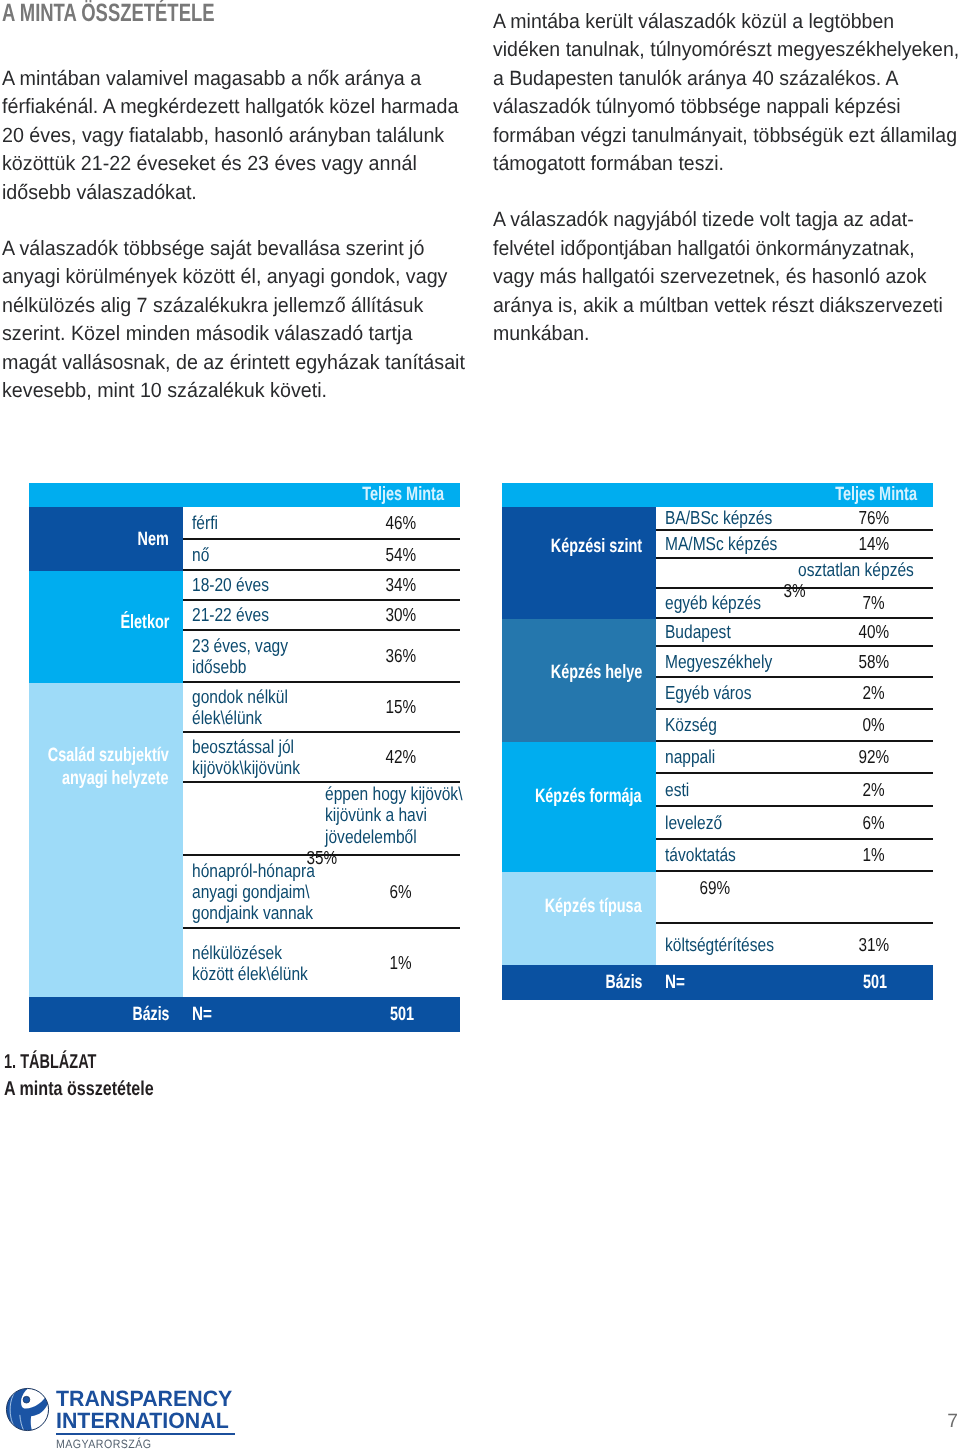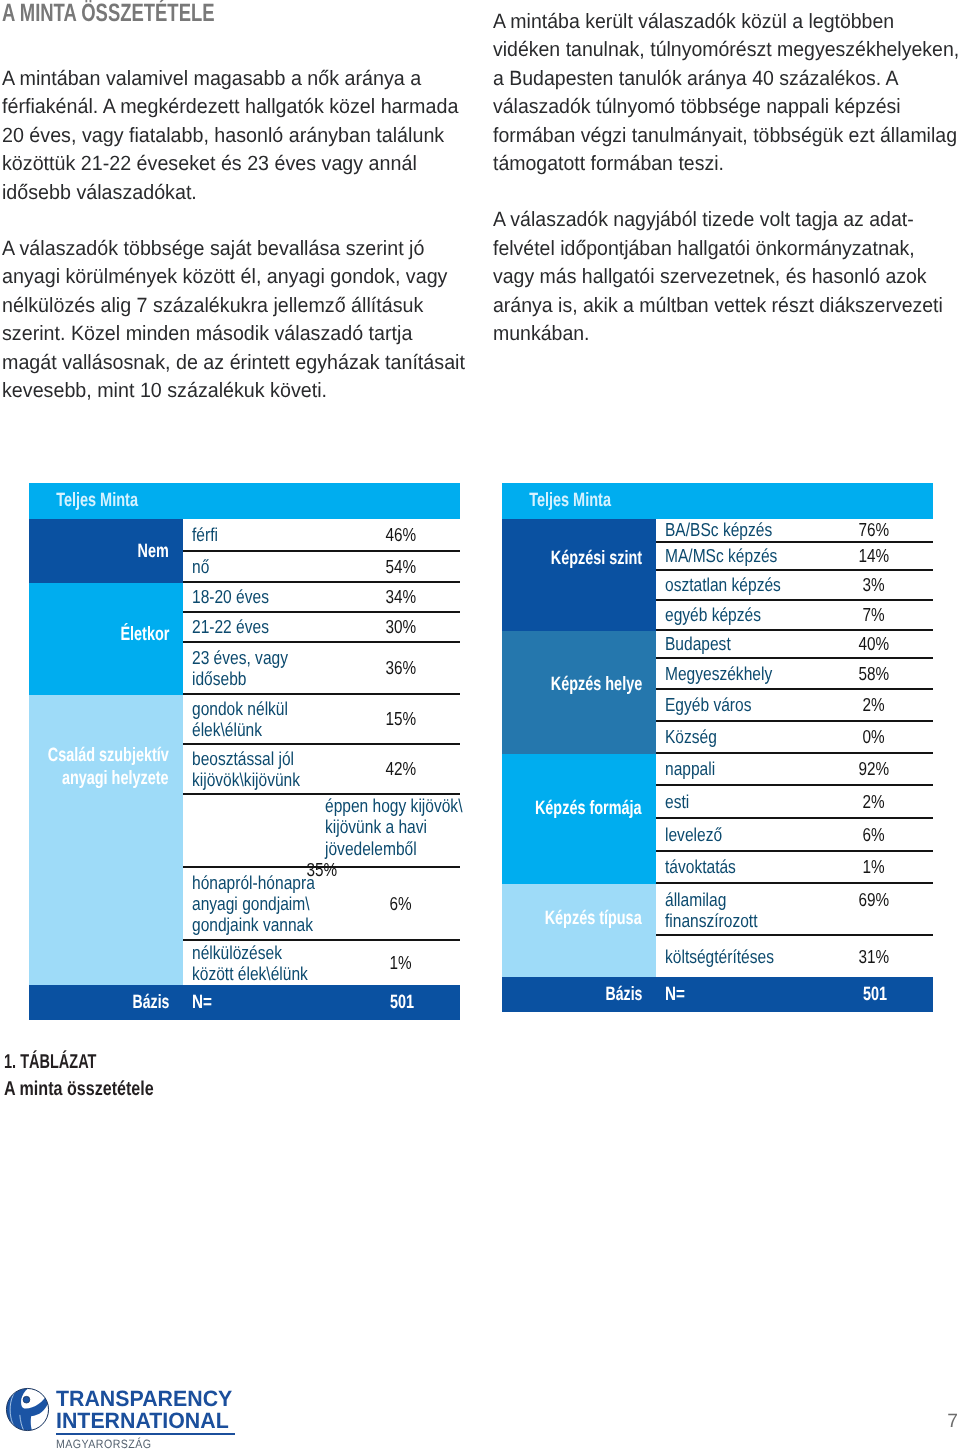--- a/index.html
+++ b/index.html
@@ -29,23 +29,23 @@
   #col-right .ln { transform:scaleX(0.947); }
   #col-left  { left:2px;   top:65px; width:470px; }
   #col-right { left:493px; top:8px;  width:470px; }
 
   
   .tbl { position:absolute; top:483px; width:431px; }
   #tbl-left  { left:29px; }
   #tbl-right { left:502px; }
 
   .tbl-head {
-    height:36px; background:#00ADEF; color:#d5f2ff;
+    height:24px; background:#00ADEF; color:#d5f2ff;
     font-weight:700; font-size:19.3px;
-    display:flex; align-items:center; justify-content:flex-start;
+    display:flex; align-items:center; justify-content:flex-end;
     padding-right:16px;
   }
   .tbl-head span { display:inline-block; transform:scaleX(0.751); transform-origin:right center; white-space:nowrap; }
   .grp { display:flex; }
   .grp-label {
     width:154px; flex:0 0 154px;
     color:#ffffff; font-weight:700; font-size:19.3px; line-height:23.3px;
     display:flex; flex-direction:column; align-items:flex-end; justify-content:center;
     text-align:right; padding:0 14px 0 0;
   }
@@ -75,24 +75,24 @@
   
   #tbl-left  .row.r1 { height:33px; }
   #tbl-left  .row.r2 { height:31px;justify-content:center; }
   #tbl-left  .row.r3 { height:30px; }
   #tbl-left  .row.r4 { height:30px; }
   #tbl-left  .row.r5 { height:52px; }
   #tbl-left  .row.r6 { height:50px; }
   #tbl-left  .row.r7 { height:50px; }
   #tbl-left  .row.r8 { height:73px;flex-direction:column; }
   #tbl-left  .row.r9 { height:73px; }
-  #tbl-left  .row.r10 { height:44px; }
+  #tbl-left  .row.r10 { height:68px; }
   #tbl-right .row.r1 { height:24px; }
   #tbl-right .row.r2 { height:28px; }
-  #tbl-right .row.r3 { height:30px; }
+  #tbl-right .row.r3 { height:30px;flex-direction:column; }
   #tbl-right .row.r4 { height:30px; }
   #tbl-right .row.r5 { height:28px; }
   #tbl-right .row.r6 { height:31px; }
   #tbl-right .row.r7 { height:32px; }
   #tbl-right .row.r8 { height:32px; }
   #tbl-right .row.r9 { height:32px; }
   #tbl-right .row.r10 { height:33px; }
   #tbl-right .row.r11 { height:33px; }
   #tbl-right .row.r12 { height:32px; }
   #tbl-right .row.r13 { height:52px; }
@@ -386,24 +386,20 @@
             <div class="row-val"><span>1%</span></div>
           </div>
         </div>
       </div>
       <div class="grp g4 glast">
         <div class="grp-label" style="background: rgb(158, 219, 248);">
           <span class="ln">Képzés típusa</span>
         </div>
         <div class="grp-rows">
           <div class="row r13">
-            <div class="row-text">
-              <span class="ln">államilag</span>
-              <span class="ln">finanszírozott</span>
-            </div>
             <div class="row-val"><span>69%</span></div>
           </div>
           <div class="row r14">
             <div class="row-text">
               <span class="ln">költségtérítéses</span>
             </div>
             <div class="row-val"><span>31%</span></div>
           </div>
         </div>
       </div>

